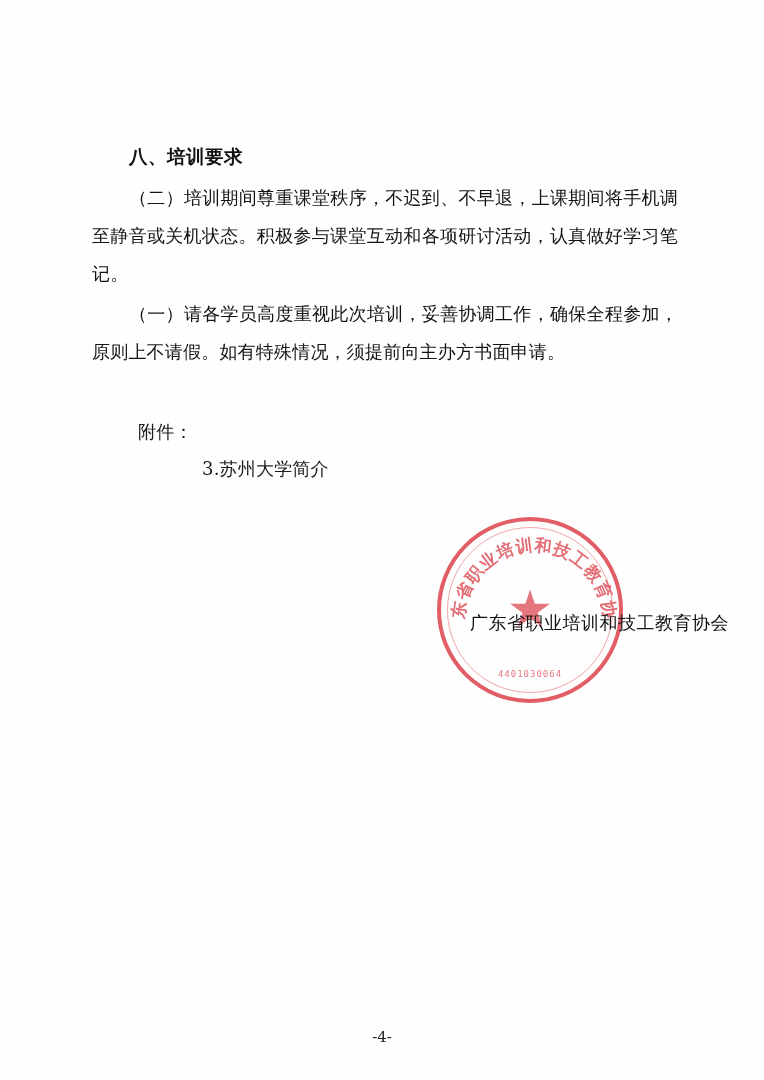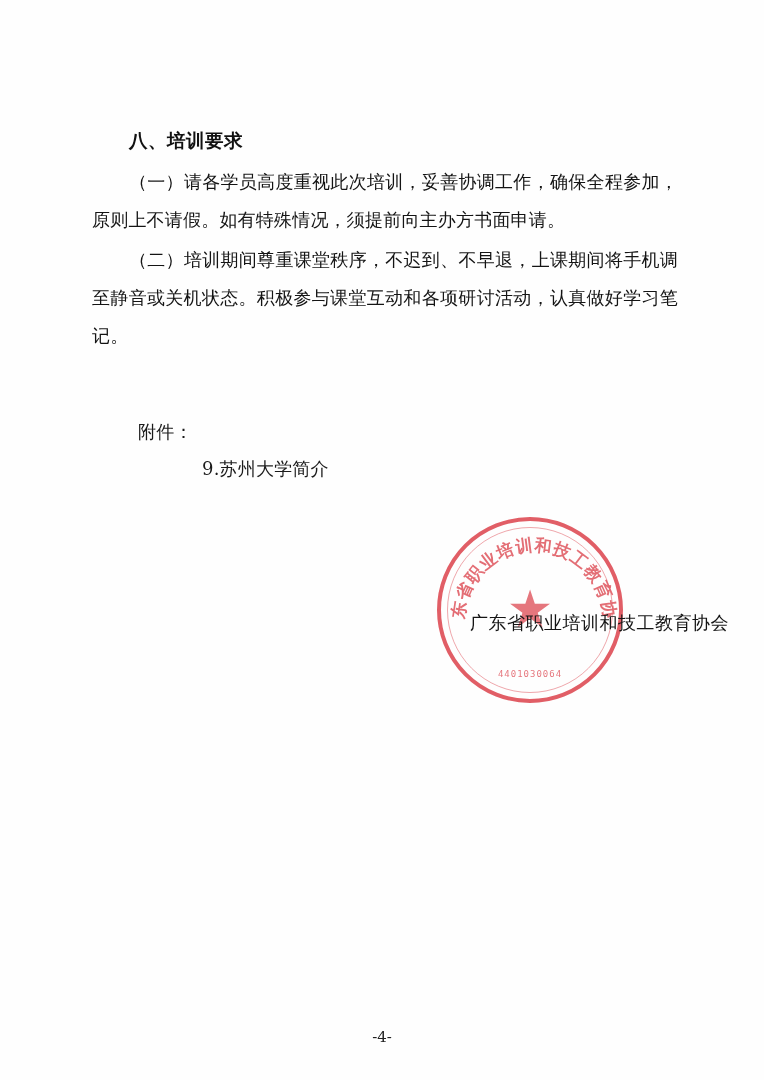--- a/index.html
+++ b/index.html
@@ -22,39 +22,39 @@
     height: 1080px;
     background: #fefefe;
     box-sizing: border-box;
     padding: 128px 86px 0 92px;
   }
   .heading {
     font-family: "DejaVu Sans", "Liberation Sans", sans-serif;
     font-weight: bold;
     font-size: 18.5px;
     letter-spacing: 0.5px;
-    margin: 0 0 10px 0;
+    margin: 16px 0 10px 0;
     text-indent: 37px;
     color: #111;
   }
   .para {
     font-size: 18px;
     line-height: 38px;
     margin: 0 0 2px 0;
     text-align: justify;
     text-justify: inter-ideograph;
     letter-spacing: 0.2px;
     color: #141414;
   }
   .para.indent {
     text-indent: 37px;
   }
   .gap-small { height: 6px; }
   .attach-block {
-    margin-top: 50px;
+    margin-top: 34px;
     font-size: 18px;
     line-height: 37px;
     letter-spacing: 0.2px;
   }
   .attach-row {
     display: block;
     white-space: pre;
   }
   .attach-label { padding-left: 46px; }
   .attach-item { padding-left: 110px; }
@@ -145,29 +145,29 @@
     color: #222;
     font-family: "DejaVu Serif", "Liberation Serif", serif;
   }
 </style>
 </head>
 <body>
 
 <div class="page">
 
   <h2 class="heading">八、培训要求</h2>
+  <p class="para indent">（二）培训期间尊重课堂秩序，不迟到、不早退，上课期间将手机调至静音或关机状态。积极参与课堂互动和各项研讨活动，认真做好学习笔记。</p>
   <p class="para indent">（一）请各学员高度重视此次培训，妥善协调工作，确保全程参加，原则上不请假。如有特殊情况，须提前向主办方书面申请。</p>
-  <p class="para indent">（二）培训期间尊重课堂秩序，不迟到、不早退，上课期间将手机调至静音或关机状态。积极参与课堂互动和各项研讨活动，认真做好学习笔记。</p>
 
   <div class="gap-small"></div>
 
 
   <div class="attach-block">
     <span class="attach-row attach-label">附件：</span>
-    <span class="attach-row attach-item">9.苏州大学简介</span>
+    <span class="attach-row attach-item">3.苏州大学简介</span>
   </div>
 
   <div class="sign-area">
     <div class="stamp">
       <div class="inner-ring"></div>
       <div class="arc-text">
         <svg viewBox="0 0 186 186" width="186" height="186" aria-hidden="true">
           <defs>
             <path id="arcpath" d="M 23,100 A 70,70 0 0 1 163,100"></path>
           </defs>

